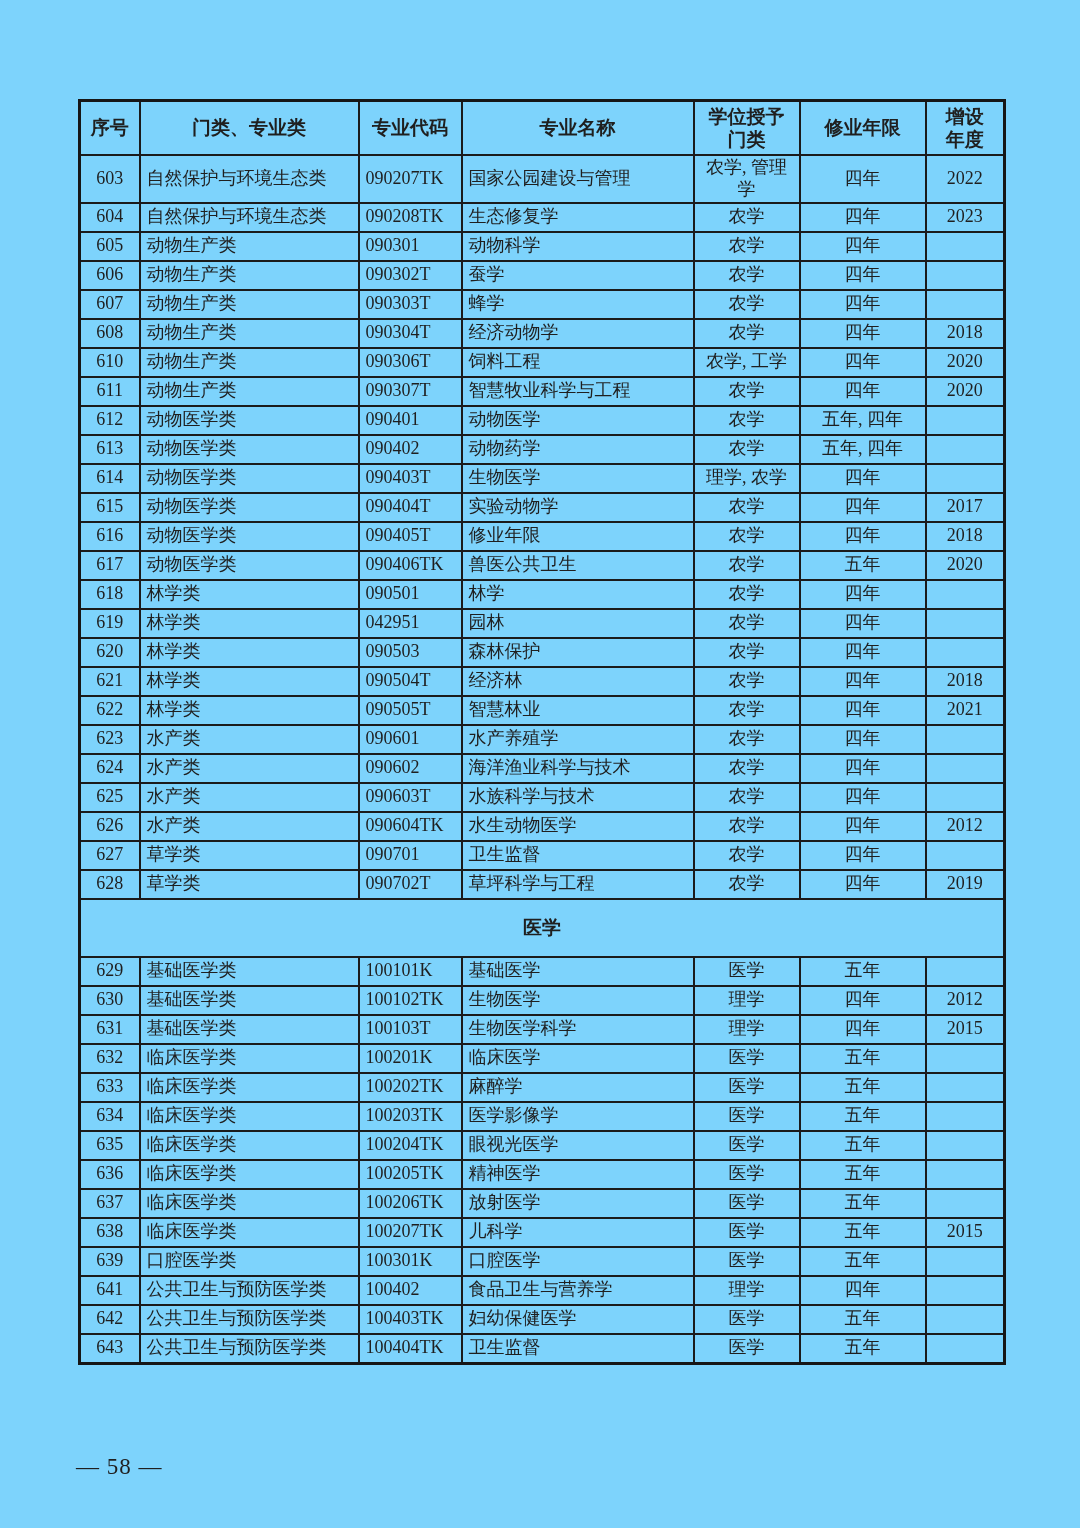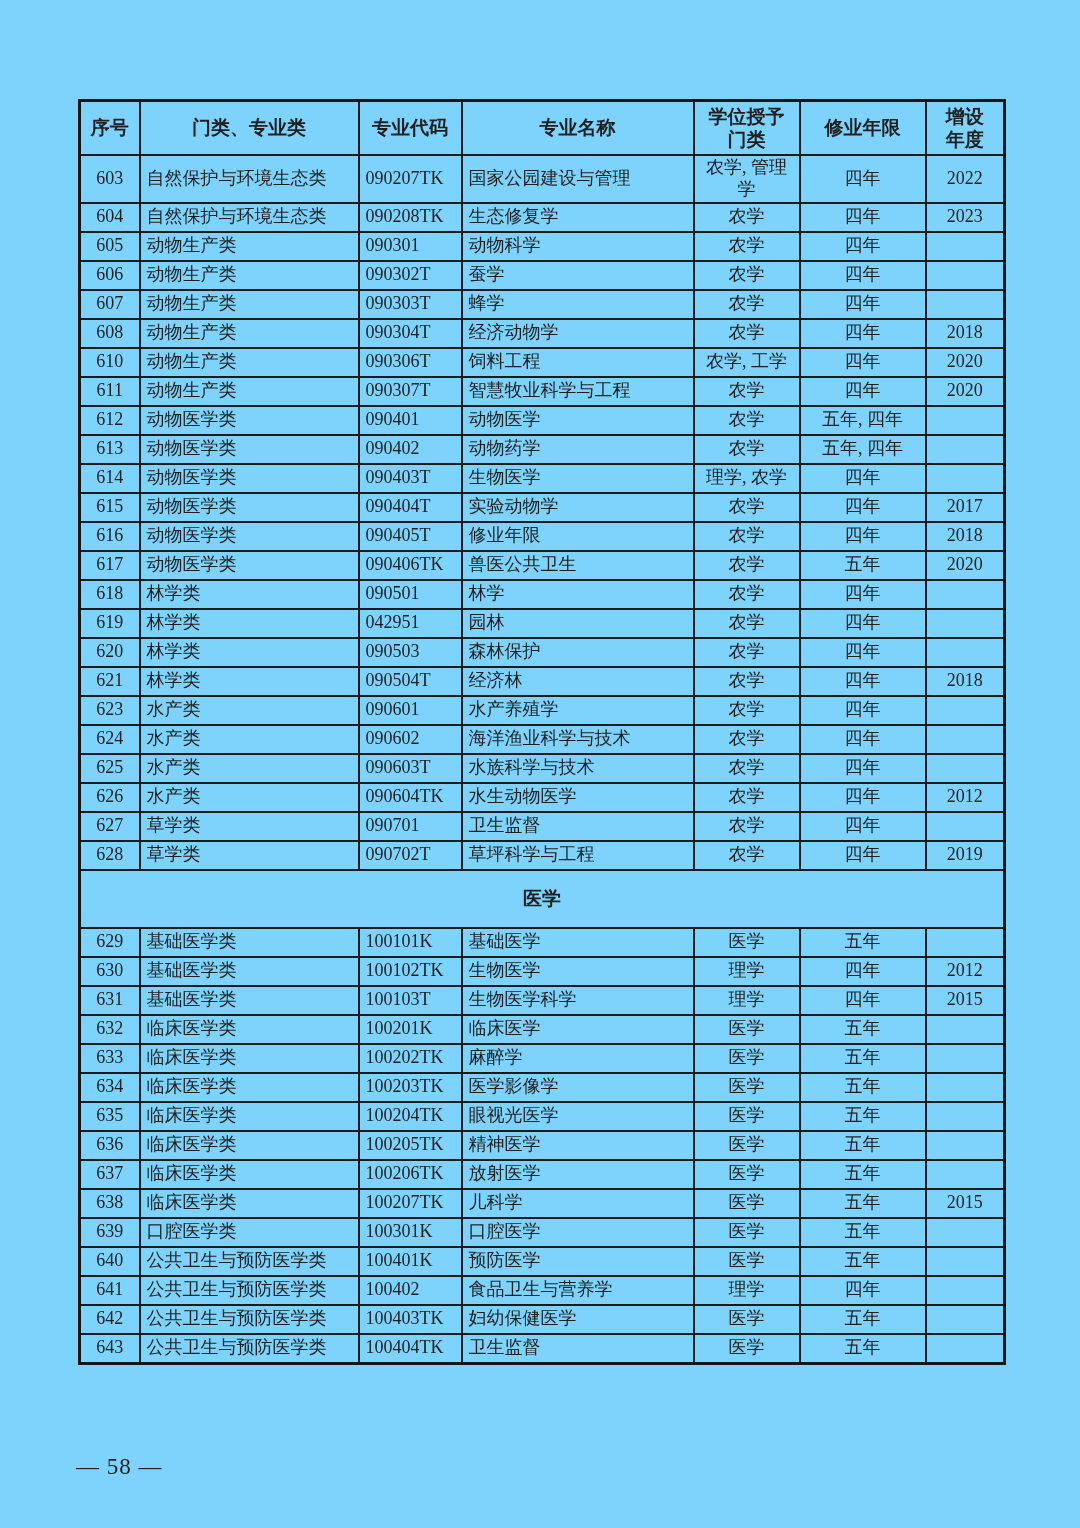--- a/index.html
+++ b/index.html
@@ -273,20 +273,29 @@
   <tr>
     <td class="c-no">621</td>
     <td class="c-cat">林学类</td>
     <td class="c-code">090504T</td>
     <td class="c-name">经济林</td>
     <td class="c-degree">农学</td>
     <td class="c-years">四年</td>
     <td class="c-added">2018</td>
   </tr>
 
+  <tr>
+    <td class="c-no">622</td>
+    <td class="c-cat">林学类</td>
+    <td class="c-code">090505T</td>
+    <td class="c-name">智慧林业</td>
+    <td class="c-degree">农学</td>
+    <td class="c-years">四年</td>
+    <td class="c-added">2021</td>
+  </tr>
 
   <tr>
     <td class="c-no">623</td>
     <td class="c-cat">水产类</td>
     <td class="c-code">090601</td>
     <td class="c-name">水产养殖学</td>
     <td class="c-degree">农学</td>
     <td class="c-years">四年</td>
     <td class="c-added"></td>
   </tr>
@@ -448,29 +457,20 @@
   <tr>
     <td class="c-no">639</td>
     <td class="c-cat">口腔医学类</td>
     <td class="c-code">100301K</td>
     <td class="c-name">口腔医学</td>
     <td class="c-degree">医学</td>
     <td class="c-years">五年</td>
     <td class="c-added"></td>
   </tr>
 
-  <tr>
-    <td class="c-no">640</td>
-    <td class="c-cat">公共卫生与预防医学类</td>
-    <td class="c-code">100401K</td>
-    <td class="c-name">预防医学</td>
-    <td class="c-degree">医学</td>
-    <td class="c-years">五年</td>
-    <td class="c-added"></td>
-  </tr>
 
   <tr>
     <td class="c-no">641</td>
     <td class="c-cat">公共卫生与预防医学类</td>
     <td class="c-code">100402</td>
     <td class="c-name">食品卫生与营养学</td>
     <td class="c-degree">理学</td>
     <td class="c-years">四年</td>
     <td class="c-added"></td>
   </tr>

